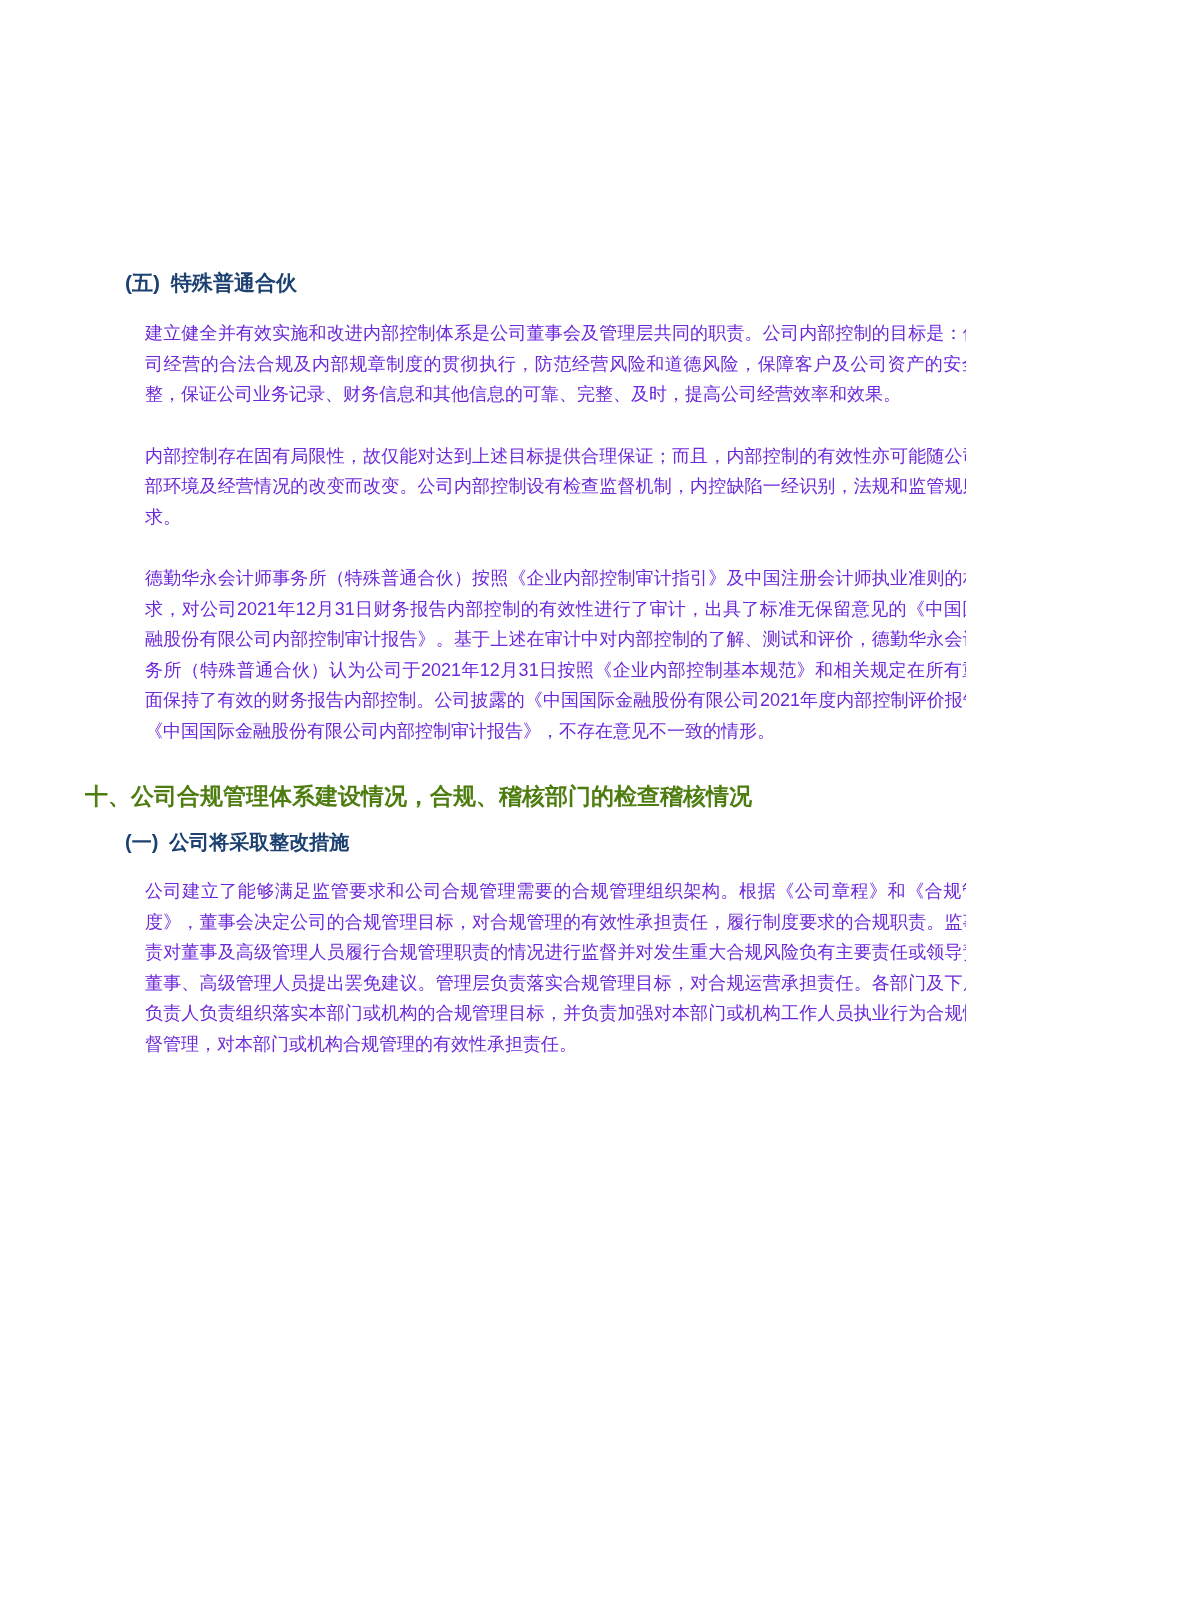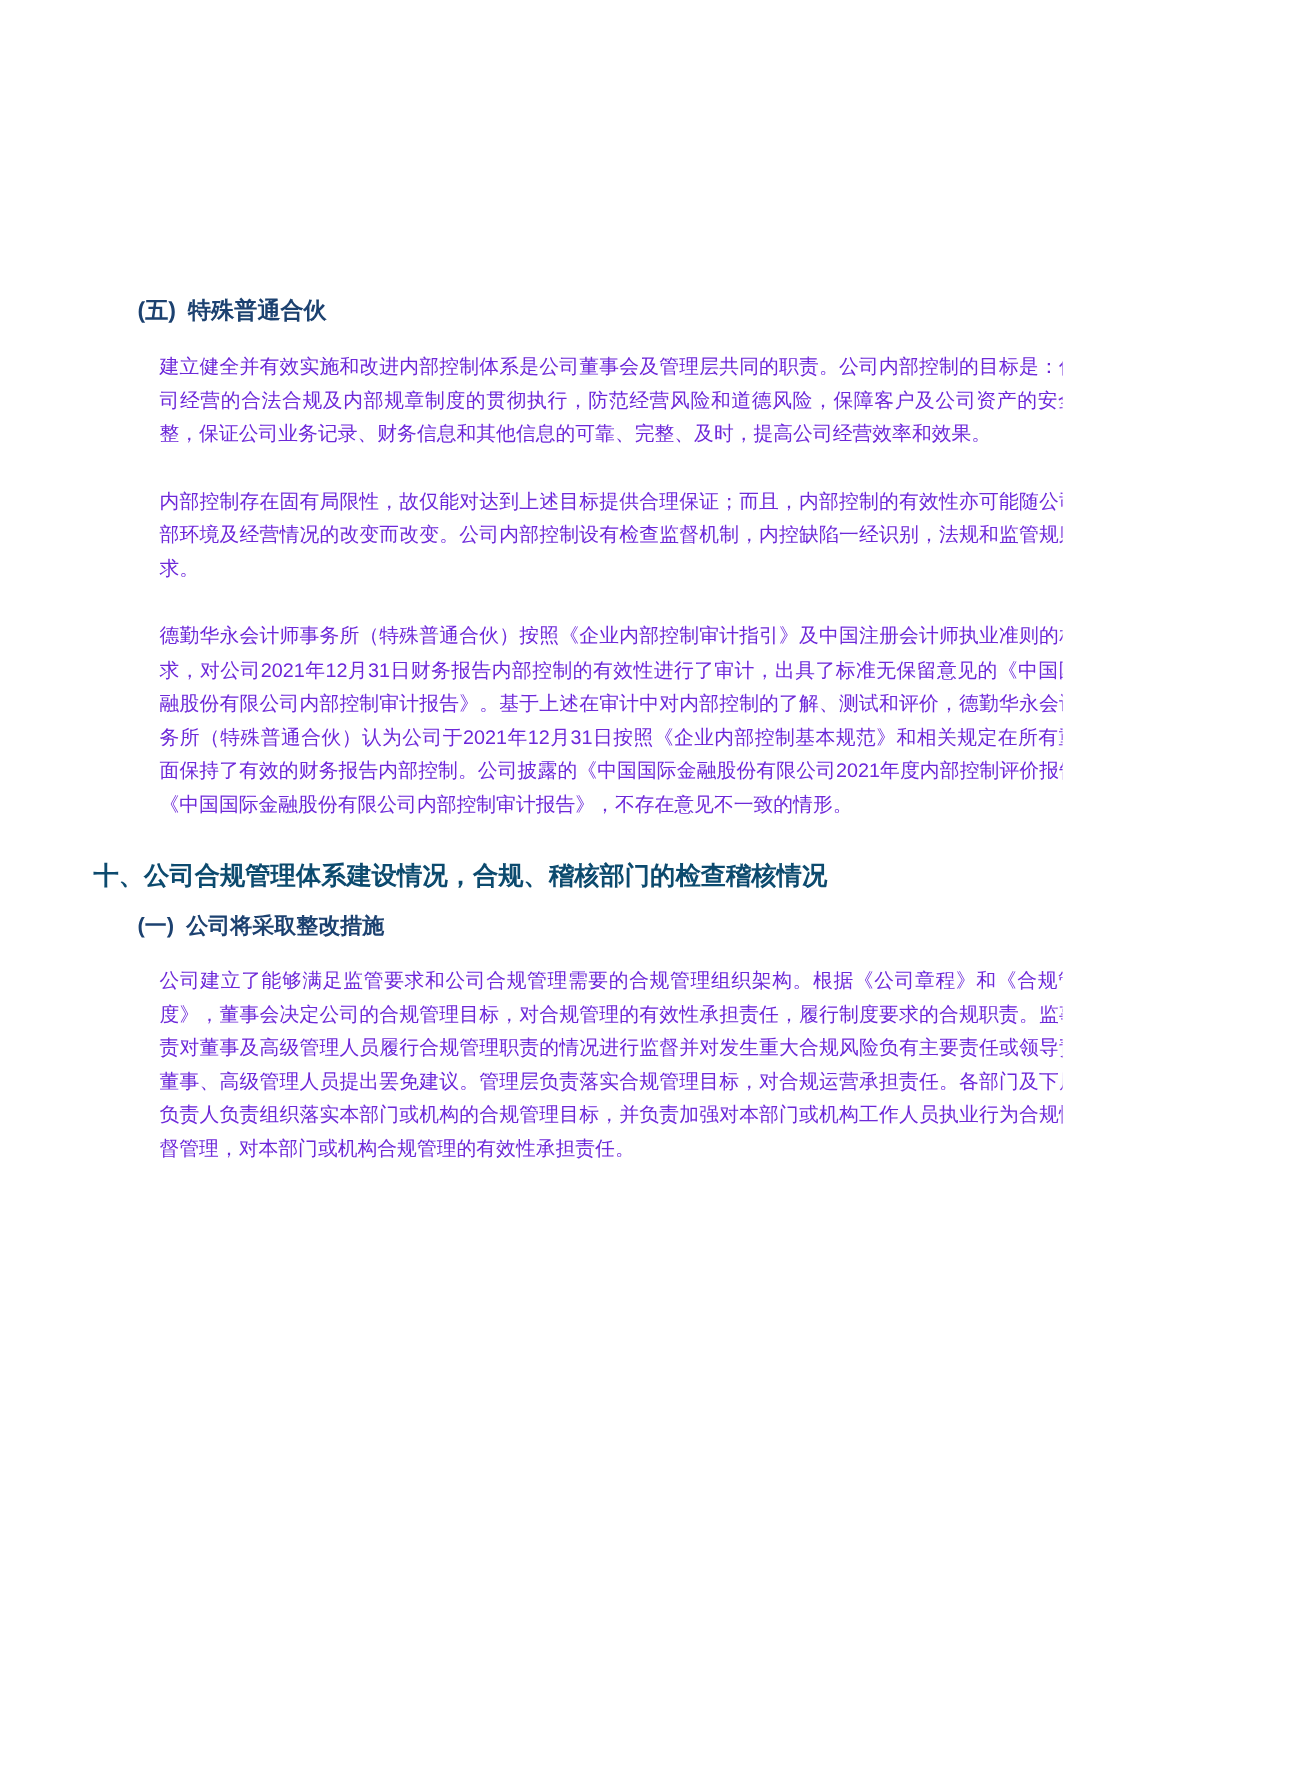--- a/index.html
+++ b/index.html
@@ -83,21 +83,21 @@
     color: #6d28d9;
     text-align: justify;
     margin-bottom: 31px;
   }
   .body-para:last-child { margin-bottom: 0; }
 
   .chapter-heading {
     font-size: 23px;
     line-height: 32px;
     font-weight: 700;
-    color: #0c4a6e;
+    color: #4d7c0f;
     margin-top: 34px;
     margin-bottom: 16px;
   }
 </style>
 </head>
 <body>
 
 <div class="page">
 
   <div class="accent-bar"></div>

